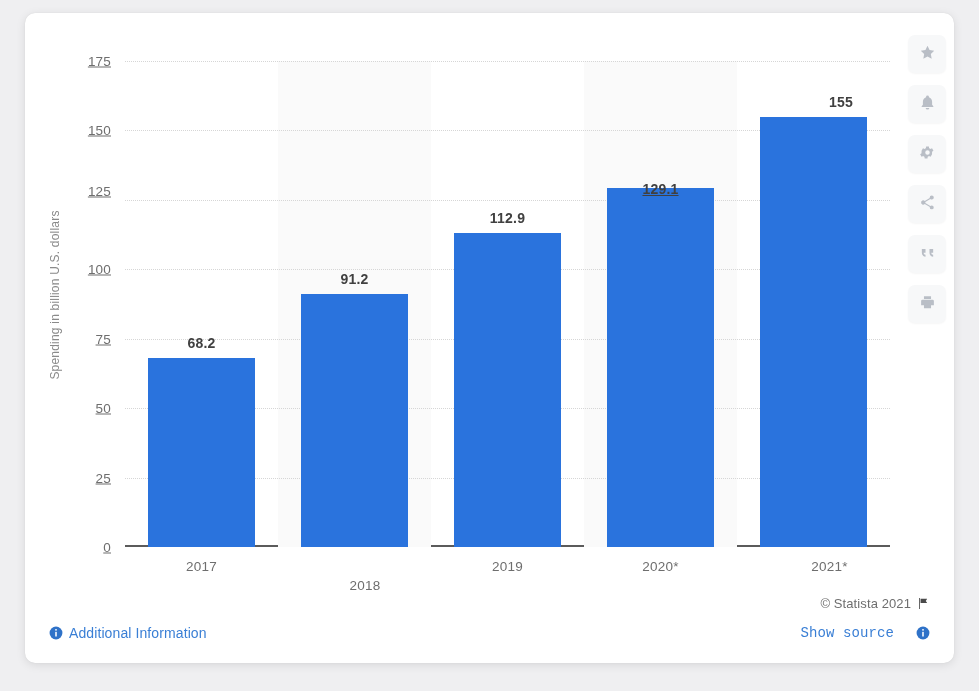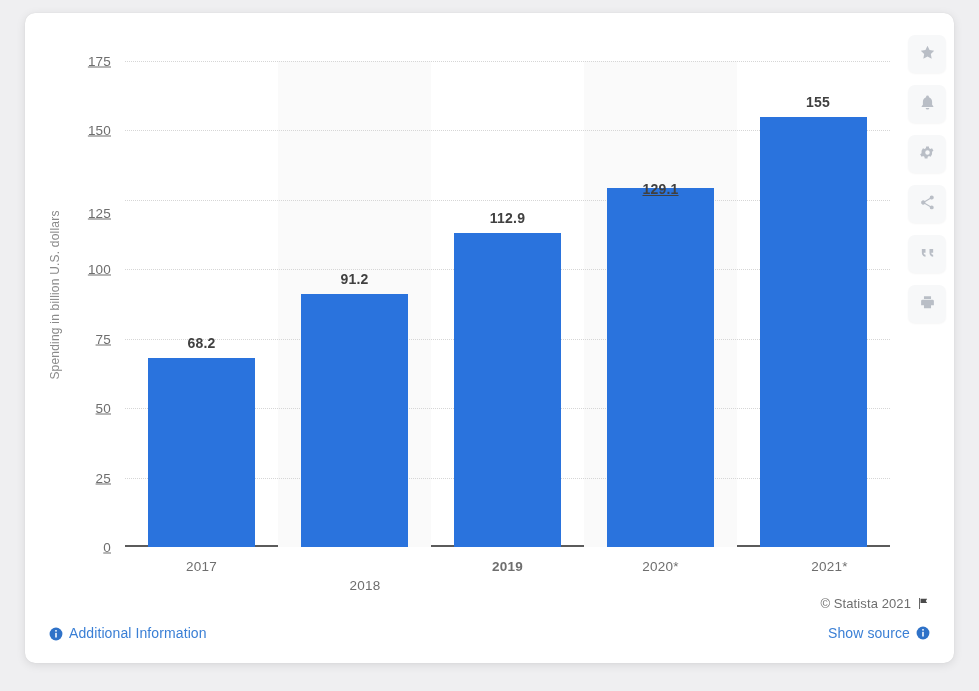--- a/index.html
+++ b/index.html
@@ -129,39 +129,40 @@
     align-items: center;
     gap: 6px;
     letter-spacing: 0.1px;
   }
 
   #footer-left {
     position: absolute;
     left: 24px;
     top: 612px;
     display: flex;
-    align-items: flex-end;
-    gap: 6px;
-    font-size: 14px;
-    color: #3a7fd5;
-    letter-spacing: 0.1px;
-    cursor: pointer;
-  }
-
-  #footer-right {
-    position: absolute;
-    right: 24px;
-    top: 612px;
-    display: flex;
     align-items: center;
     gap: 6px;
     font-size: 14px;
     color: #3a7fd5;
     letter-spacing: 0.1px;
     cursor: pointer;
+  }
+
+  #footer-right {
+    position: absolute;
+    right: 24px;
+    top: 612px;
+    display: flex;
+    align-items: center;
+    gap: 22px;
+    font-size: 14px;
+    color: #3a7fd5;
+    letter-spacing: 0.1px;
+    cursor: pointer;
+    font-family: Liberation Mono, monospace;
   }
 
   .info-icon {
     display: inline-block;
     width: 14px;
     height: 14px;
     flex: 0 0 14px;
   }
 
   .flag-icon {
@@ -262,39 +263,39 @@
         <div class="ytick" style="top: 486px;">0</div>
         <div class="gridline" style="top: 416.571px;"></div>
         <div class="ytick" style="top: 416.571px;">25</div>
         <div class="gridline" style="top: 347.143px;"></div>
         <div class="ytick" style="top: 347.143px;">50</div>
         <div class="gridline" style="top: 277.714px;"></div>
         <div class="ytick" style="top: 277.714px;">75</div>
         <div class="gridline" style="top: 208.286px;"></div>
         <div class="ytick" style="top: 208.286px;">100</div>
         <div class="gridline" style="top: 138.857px;"></div>
-        <div class="ytick" style="top: 152px;">125</div>
+        <div class="ytick" style="top: 130px;">125</div>
         <div class="gridline" style="top: 69.4286px;"></div>
         <div class="ytick" style="top: 69.4286px;">150</div>
         <div class="gridline" style="top: 0px;"></div>
         <div class="ytick" style="top: 0px;">175</div>
         <div class="bar" style="left: 22.5675px; width: 107.865px; height: 189.401px; background: rgb(42, 115, 221);"></div>
         <div class="bar-label" style="left: 76.5px; top: 289.599px;">68.2</div>
         <div class="xtick" style="left: 76.5px;">2017</div>
         <div class="bar" style="left: 175.567px; width: 107.865px; height: 253.275px; background: rgb(42, 115, 221);"></div>
         <div class="bar-label" style="left: 229.5px; top: 225.725px;">91.2</div>
         <div class="xtick" style="left: 240px; margin-top: 31px;">2018</div>
         <div class="bar" style="left: 328.567px; width: 107.865px; height: 313.539px; background: rgb(42, 115, 221);"></div>
         <div class="bar-label" style="left: 382.5px; top: 165.461px;">112.9</div>
-        <div class="xtick" style="left: 382.5px; font-weight: bold;">2019</div>
+        <div class="xtick" style="left: 382.5px;">2019</div>
         <div class="bar" style="left: 481.567px; width: 107.865px; height: 358.529px; background: rgb(42, 115, 221);"></div>
         <div class="bar-label" style="left: 535.5px; top: 136px; text-decoration: underline;">129.1</div>
         <div class="xtick" style="left: 535.5px;">2020*</div>
         <div class="bar" style="left: 634.567px; width: 107.865px; height: 430.457px; background: rgb(42, 115, 221);"></div>
-        <div class="bar-label" style="left: 693px; top: 48.5429px;">155</div>
+        <div class="bar-label" style="left: 716px; top: 48.5429px;">155</div>
         <div class="xtick" style="left: 688.5px; margin-left: 16px;">2021*</div>
       </div>
 
   </div>
 
   <div id="copyright">
     <span>© Statista 2021</span>
     <span class="flag-icon">
       <svg viewBox="0 0 24 24">
           <path d="M4 2h1.6v20H4V2zm2.6 1.2h12.2l-2.6 4 2.6 4H6.6v-8z" fill="#4a4a4a"></path>

